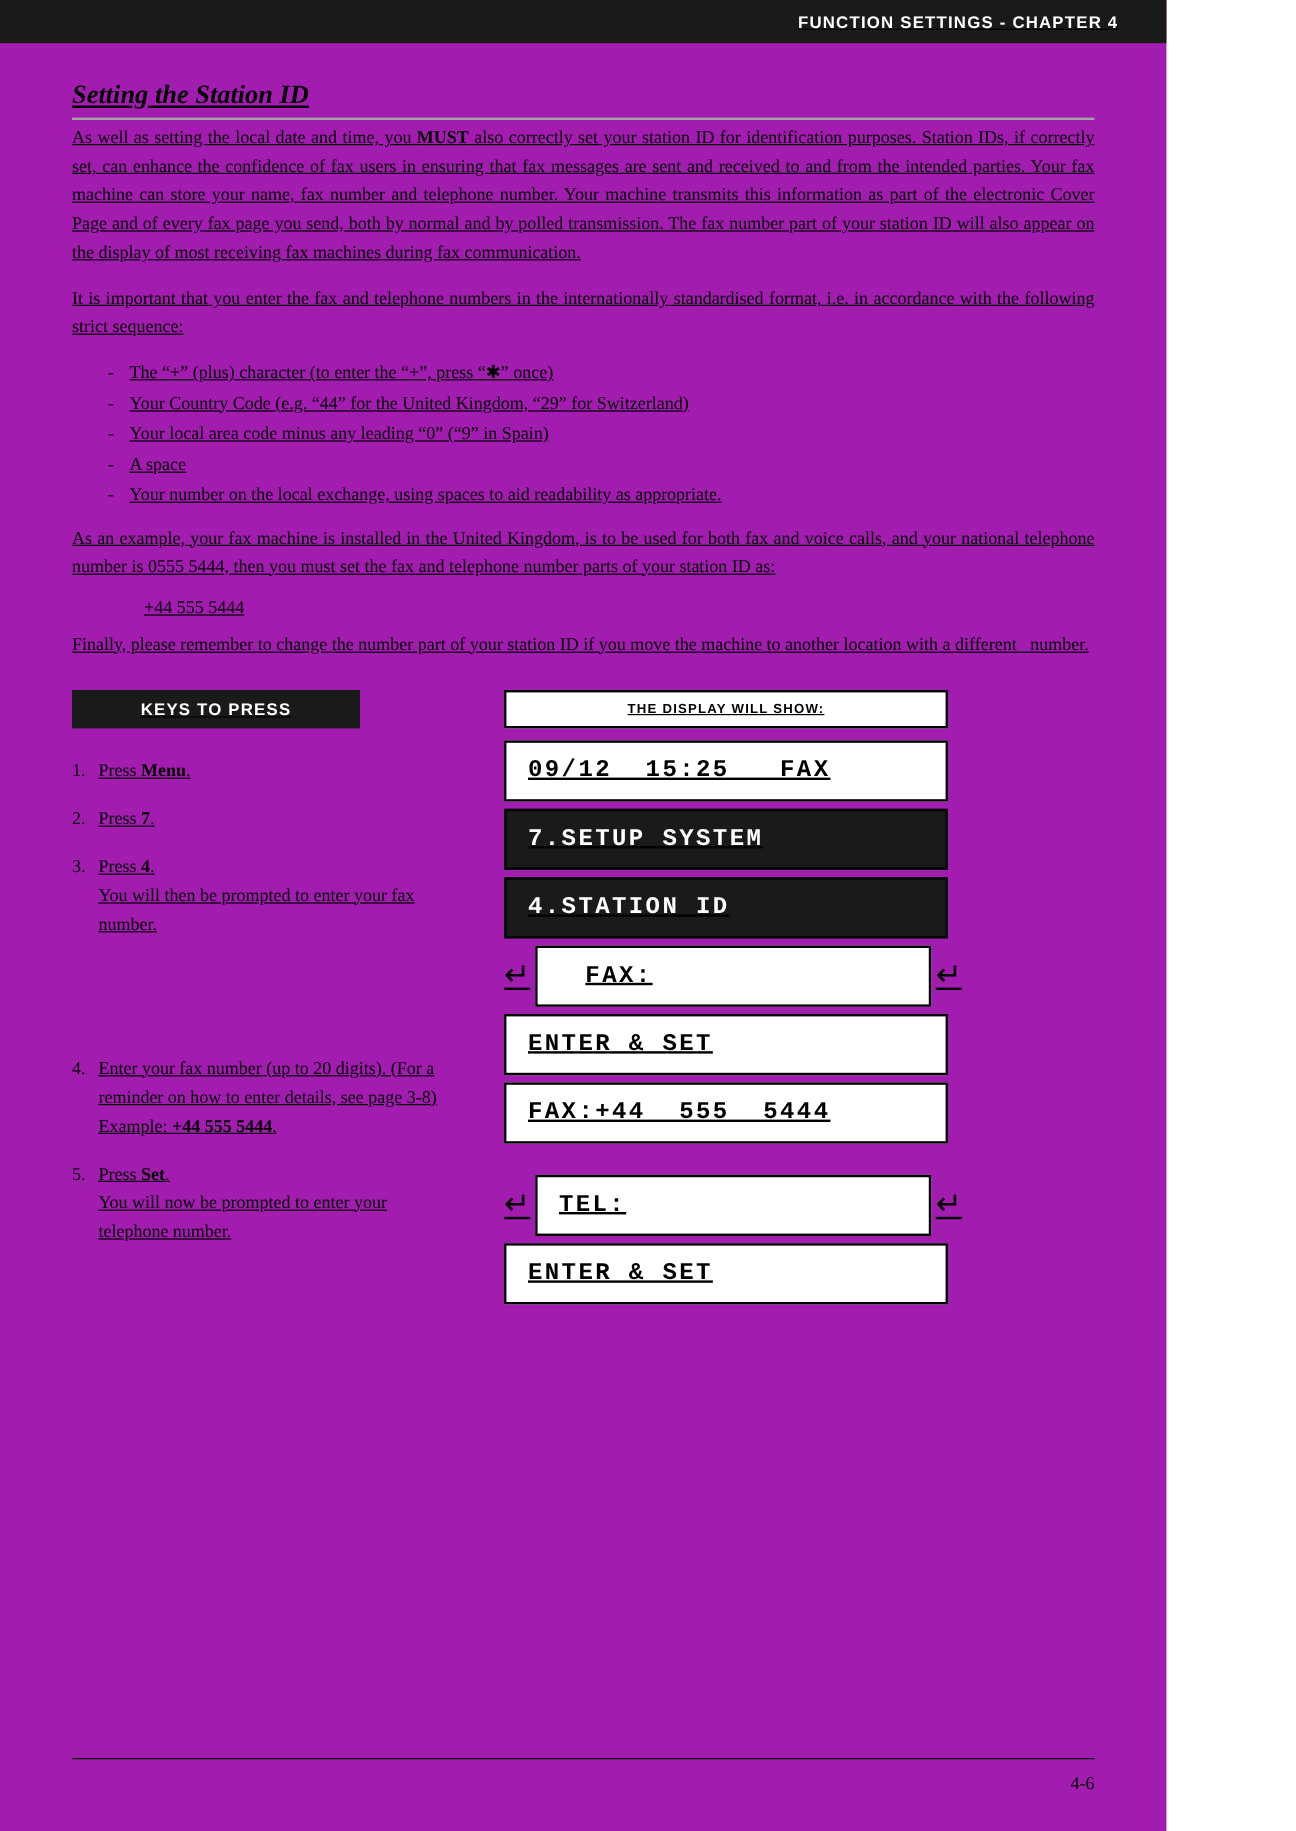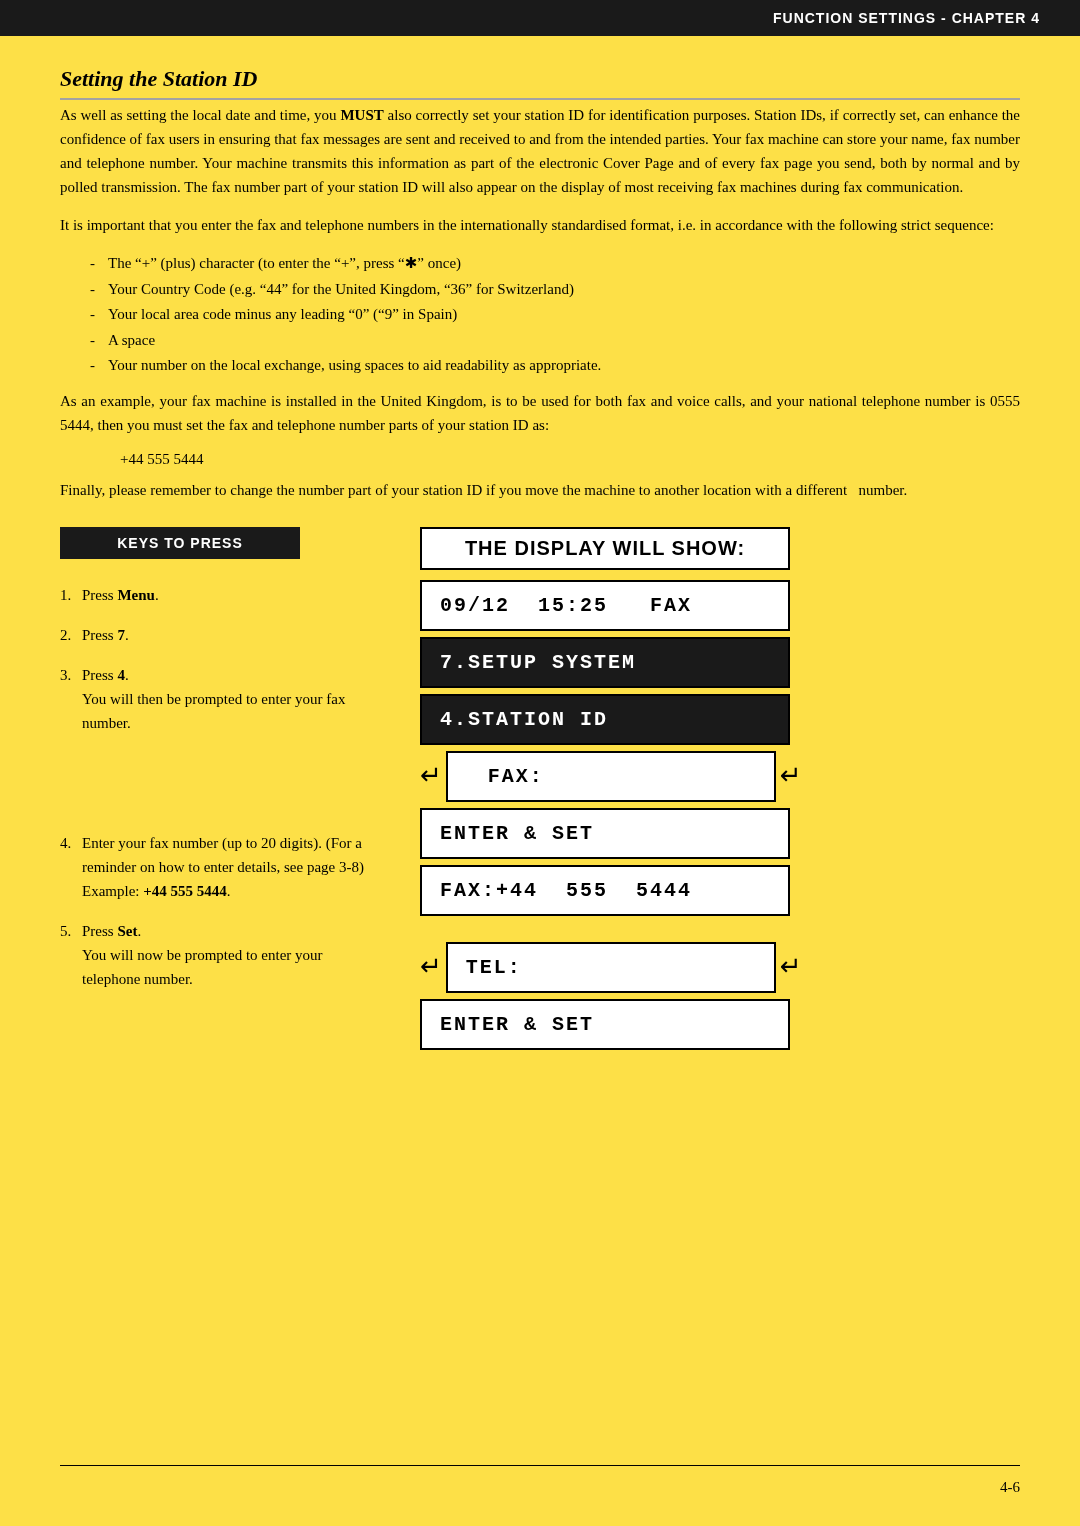--- a/index.html
+++ b/index.html
@@ -8,25 +8,26 @@
       background: #fff;
       font-family: 'Times New Roman', Times, serif;
       font-size: 15px;
       color: #000;
       width: 1080px;
       min-height: 1526px;
       position: relative;
     }
 
     .page-container {
-      width: 1080px;
+      width: 972px;
       min-height: 1526px;
-      background: #fde047;
+      background: #a21caf;
       padding: 0;
       position: relative;
+      text-decoration: underline;
     }
 
     
     .header-bar {
       background: #1a1a1a;
       color: #fff;
       text-align: right;
       padding: 10px 40px;
       font-size: 14px;
       font-weight: bold;
@@ -116,21 +117,21 @@
       width: 240px;
       margin-bottom: 24px;
     }
 
     
     .display-header {
       background: #fff;
       color: #000;
       font-family: Arial, sans-serif;
       font-weight: bold;
-      font-size: 20px;
+      font-size: 11px;
       text-align: center;
       padding: 8px 0;
       letter-spacing: 1px;
       border: 2.5px solid #000;
       width: 370px;
       margin-bottom: 10px;
     }
 
     
     .steps-list {
@@ -220,21 +221,21 @@
     <p class="body-text">
       As well as setting the local date and time, you <b>MUST</b> also correctly set your station ID for identification purposes. Station IDs, if correctly set, can enhance the confidence of fax users in ensuring that fax messages are sent and received to and from the intended parties. Your fax machine can store your name, fax number and telephone number. Your machine transmits this information as part of the electronic Cover Page and of every fax page you send, both by normal and by polled transmission. The fax number part of your station ID will also appear on the display of most receiving fax machines during fax communication.
     </p>
 
     <p class="body-text">
       It is important that you enter the fax and telephone numbers in the internationally standardised format, i.e. in accordance with the following strict sequence:
     </p>
 
     <ul class="dash-list">
       <li>The “+” (plus) character (to enter the “+”, press “✱” once)</li>
-      <li>Your Country Code (e.g. “44” for the United Kingdom, “36” for Switzerland)</li>
+      <li>Your Country Code (e.g. “44” for the United Kingdom, “29” for Switzerland)</li>
       <li>Your local area code minus any leading “0” (“9” in Spain)</li>
       <li>A space</li>
       <li>Your number on the local exchange, using spaces to aid readability as appropriate.</li>
     </ul>
 
     <p class="body-text">
       As an example, your fax machine is installed in the United Kingdom, is to be used for both fax and voice calls, and your national telephone number is 0555 5444, then you must set the fax and telephone number parts of your station ID as:
     </p>
 
     <div class="phone-example">+44 555 5444</div>

